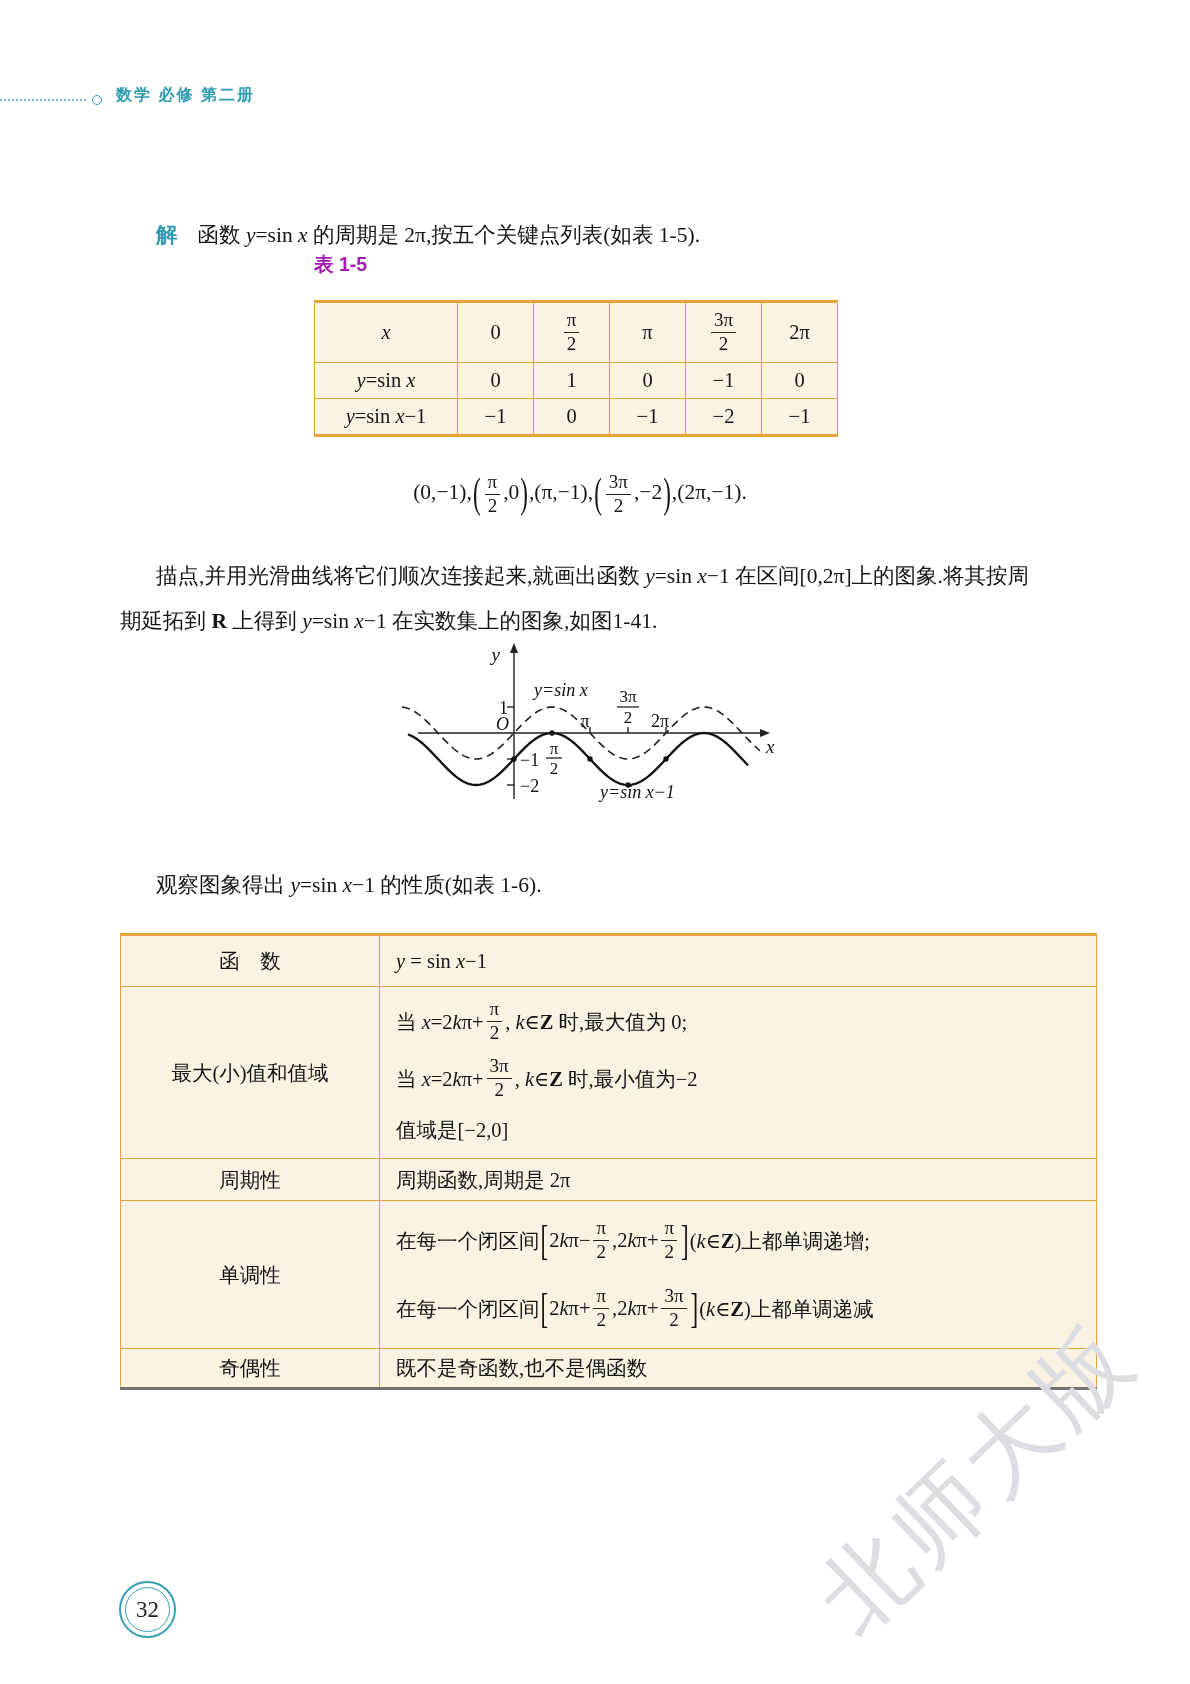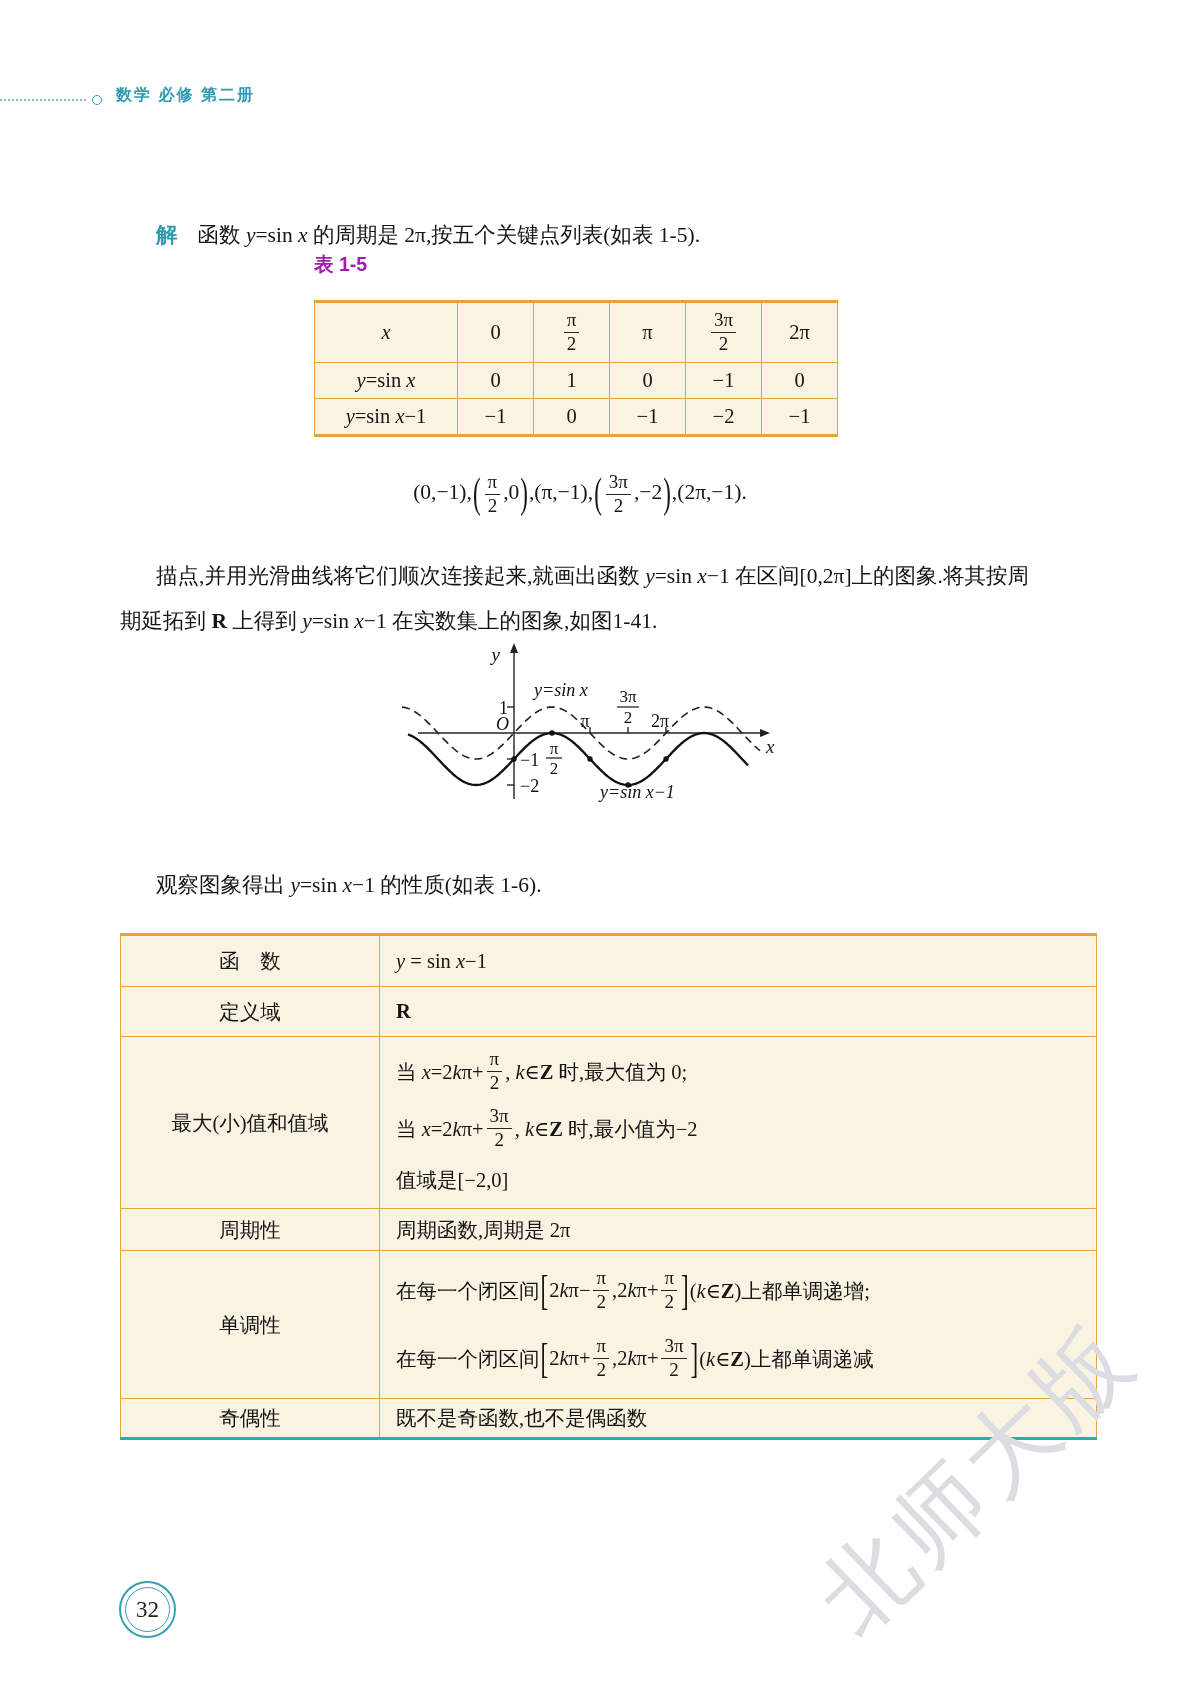--- a/index.html
+++ b/index.html
@@ -22,21 +22,21 @@
   
   table{border-collapse:collapse;background:#fbf3e2;position:absolute;}
   td{border:1.2px solid #e6a23c;font-size:20.5px;}
   #t5{left:314px;top:300px;}
   #t5 td{text-align:center;}
   #t5 tr:first-child td{border-top:3px solid #e6a23c;height:57px;}
   #t5 tr+tr td{height:33px;}
   #t5 tr:last-child td{border-bottom:3px solid #e6a23c;}
   #t6{left:120px;top:933px;}
   #t6 tr:first-child td{border-top:3px solid #e6a23c;}
-  #t6 tr:last-child td{border-bottom:3px solid #14b8a6;}
+  #t6 tr:last-child td{border-bottom:3px solid #737373;}
   #t6 td.lab{text-align:center;width:256px;}
   #t6 td.cont{width:699px;text-align:left;padding-left:16px;}
   
   .frac{display:inline-block;vertical-align:middle;text-align:center;line-height:1.08;font-size:19px;margin:0 3px;}
   .frac .num{display:block;padding:0 3px 1px;}
   .frac .den{display:block;border-top:1.4px solid #222;padding:1px 3px 0;}
   .bigb{display:inline-block;transform:scaleY(1.8);font-size:23px;vertical-align:-2px;padding:0 1px;}
   
   #formula{position:absolute;left:120px;top:462px;width:920px;text-align:center;font-size:21.5px;height:60px;line-height:60px;}
   
@@ -155,24 +155,20 @@
 
   <p class="para indent" style="top:841px;">观察图象得出 <i>y</i>=sin <i>x</i>−1 的性质(如表 1-6).</p>
 
   <div class="tcap" style="left:120px;top:946px;width:955px;">表 1-6</div>
 
   <table id="t6">
     <tbody>
         <tr style="height:52px;">
       <td class="lab">函　数</td>
       <td class="cont"><i>y</i> = sin <i>x</i>−1</td>
-    </tr>
-    <tr style="height:50px;">
-      <td class="lab">定义域</td>
-      <td class="cont"><b>R</b></td>
     </tr>
     <tr style="height:172px;">
       <td class="lab">最大(小)值和值域</td>
       <td class="cont">
         <div class="tline" style="height:56px;">
               <span>当 <i>x</i>=2<i>k</i>π+</span>
               <span class="frac">
                 <span class="num">π</span>
                 <span class="den">2</span>
               </span>

